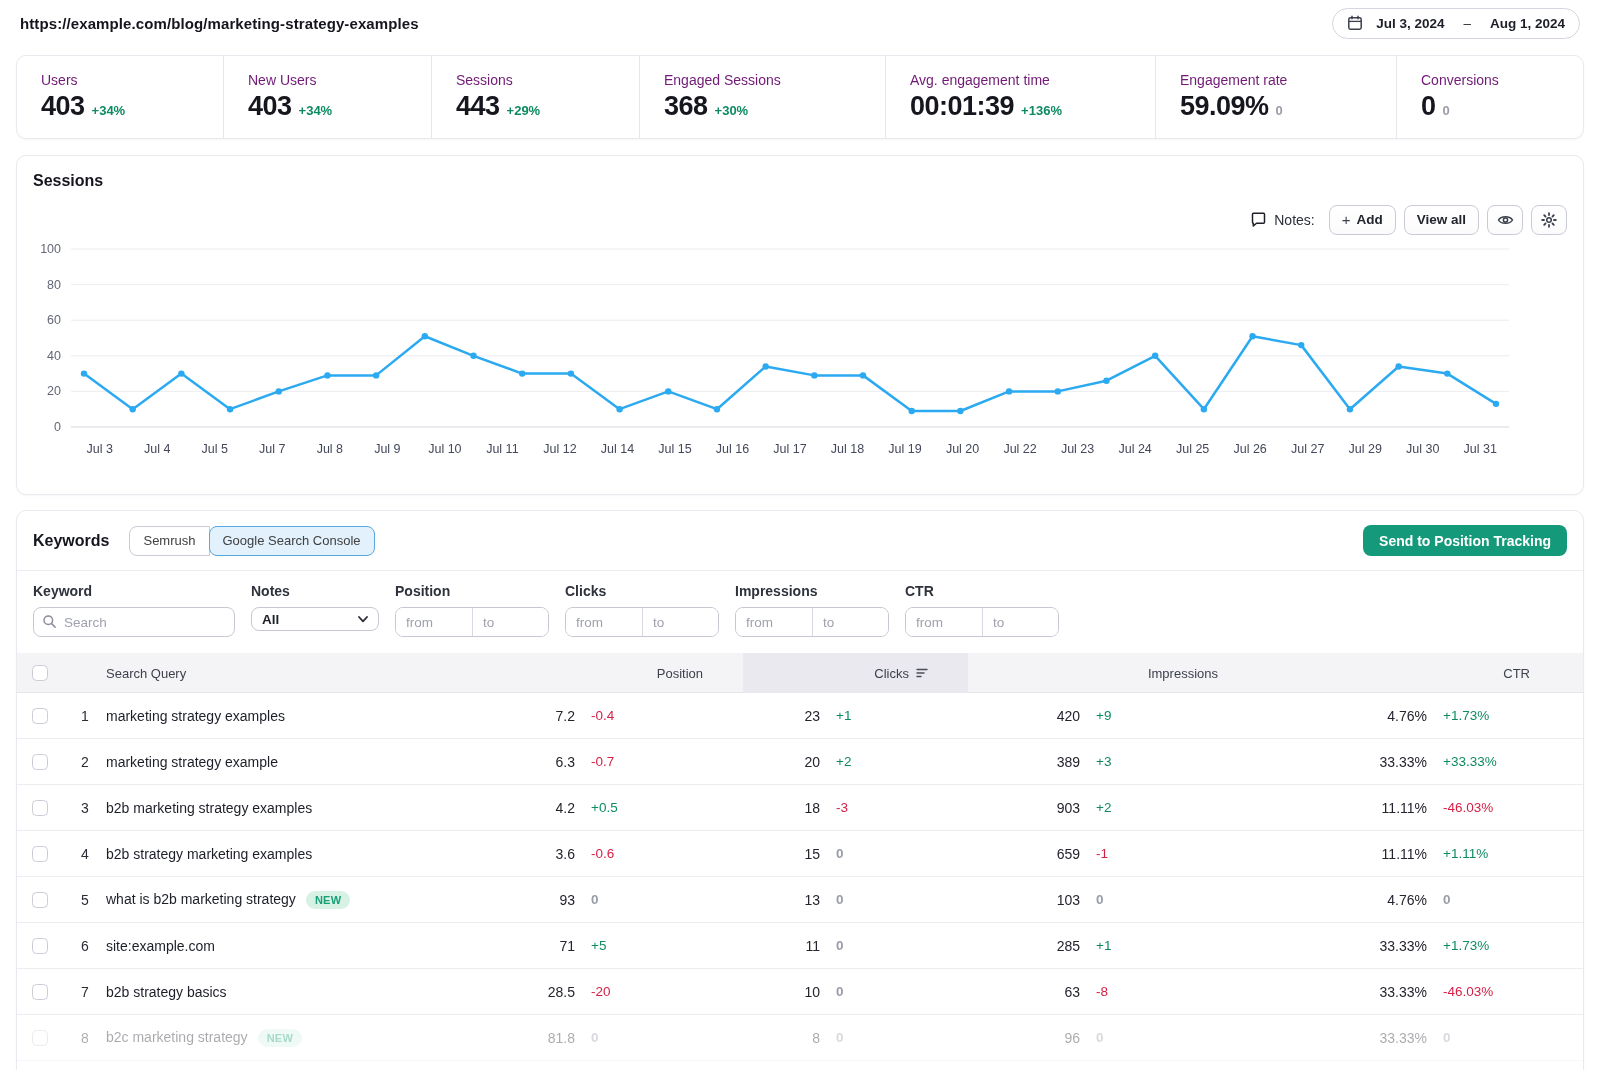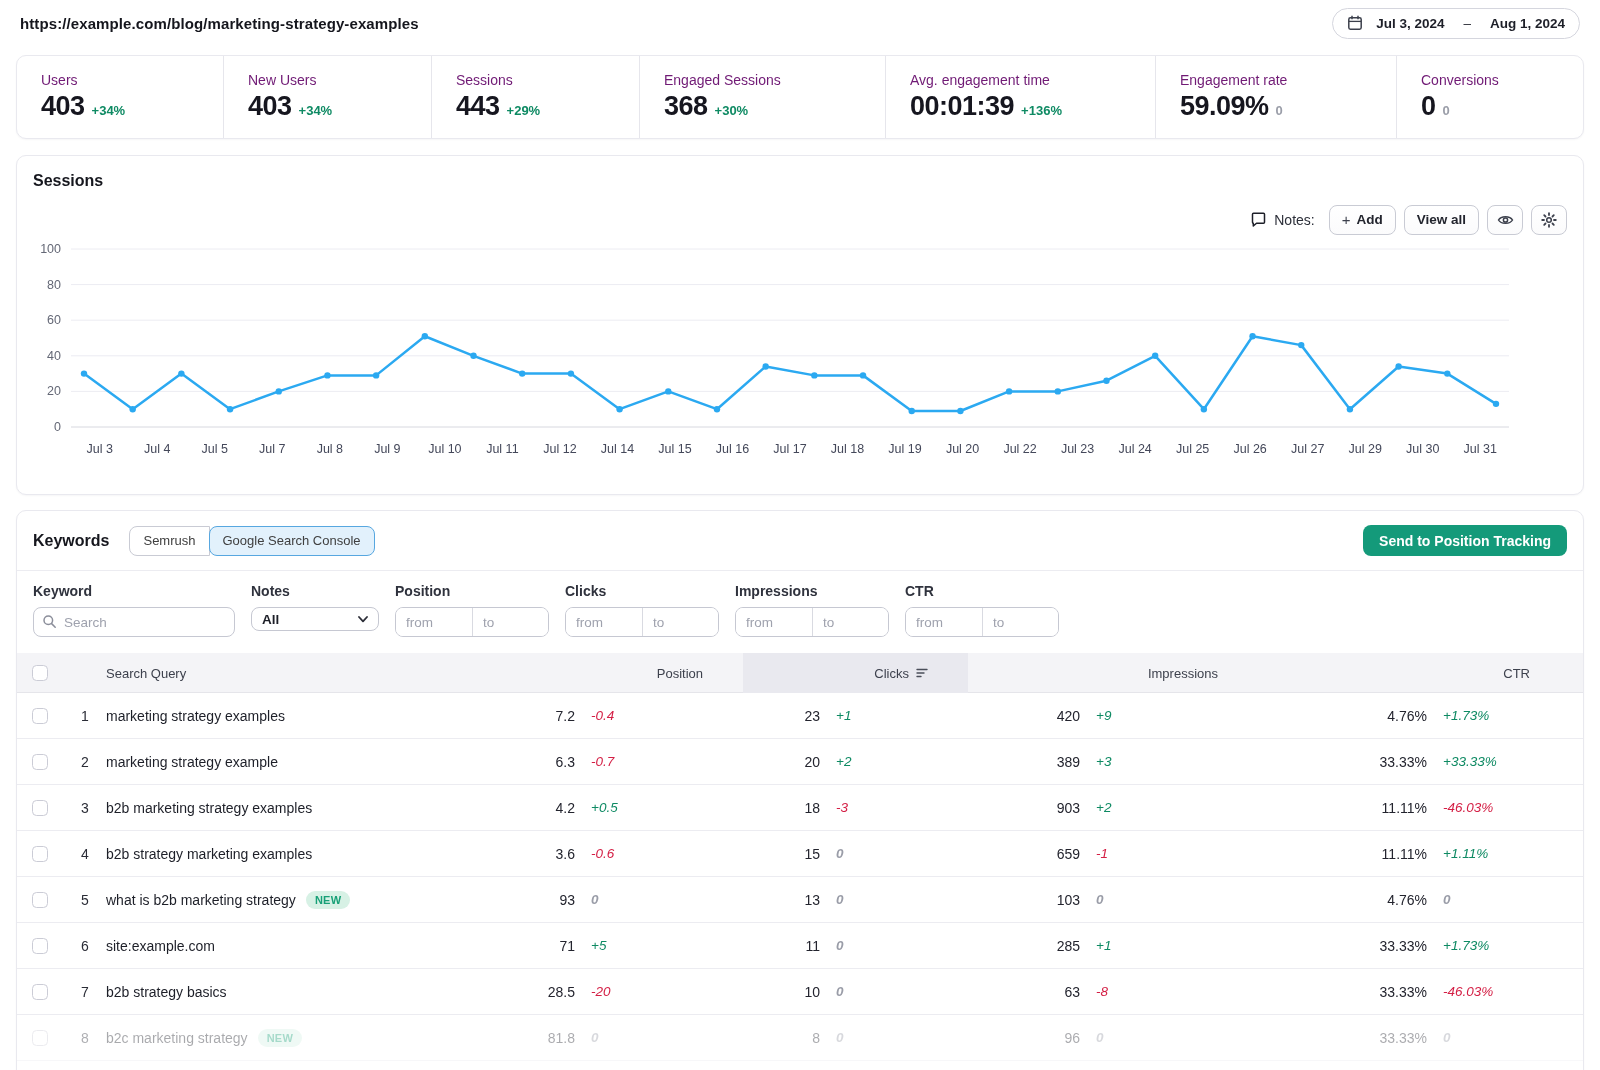--- a/index.html
+++ b/index.html
@@ -78,30 +78,30 @@
   .th-num { justify-content:flex-end; }
   .th-position { padding-right:40px; }
   .th-clicks { padding-right:40px; background:#e9e9ef; gap:7px; }
   .th-impressions { padding-right:50px; }
   .th-ctr { padding-right:38px; }
   .tbody .trow { height:46px; border-bottom:1px solid #ececf1; font-size:14px; }
   .tbody .trow.faded { opacity:.38; }
   .checkbox { display:inline-block; width:16px; height:16px; border:1.5px solid #cbccd6; border-radius:4.5px; background:#fff; cursor:pointer; }
   .c-check { display:flex; align-items:center; }
   .c-index { text-align:center; color:#2a2c36; }
-  .c-query { display:flex; align-items:center; padding-left:8px; color:#1d1f28; }
+  .c-query { display:flex; padding-left:8px; color:#1d1f28; }
   .badge { margin-left:10px; background:#d7f1e5; color:#17a077; font-size:11px; font-weight:700;
     padding:3px 9px; border-radius:10px; letter-spacing:.3px; }
   .num { display:grid; align-items:center; }
   .c-position { grid-template-columns:1fr 58px 110px; }
   .c-clicks { grid-template-columns:1fr 58px 90px; }
   .c-impressions { grid-template-columns:1fr 58px 130px; }
   .c-ctr { grid-template-columns:1fr 92px 49px; }
   .num .val { text-align:right; color:#23242e; }
-  .num .delta { padding-left:16px; font-size:13.5px; text-align:left;font-style:italic; }
+  .num .delta { padding-left:16px; font-size:13.5px; text-align:left; }
 </style>
 </head>
 <body>
 
 <div class="page">
 
   <div class="topbar">
     <div class="url">https://example.com/blog/marketing-strategy-examples</div>
     <div class="datepicker">
       <svg width="16" height="16" viewBox="0 0 16 16">

